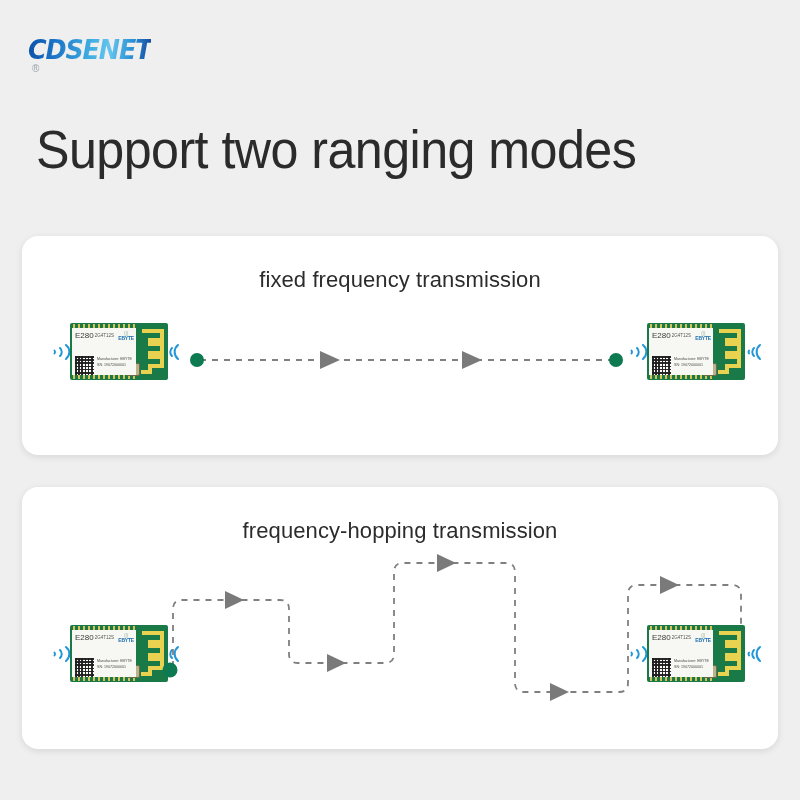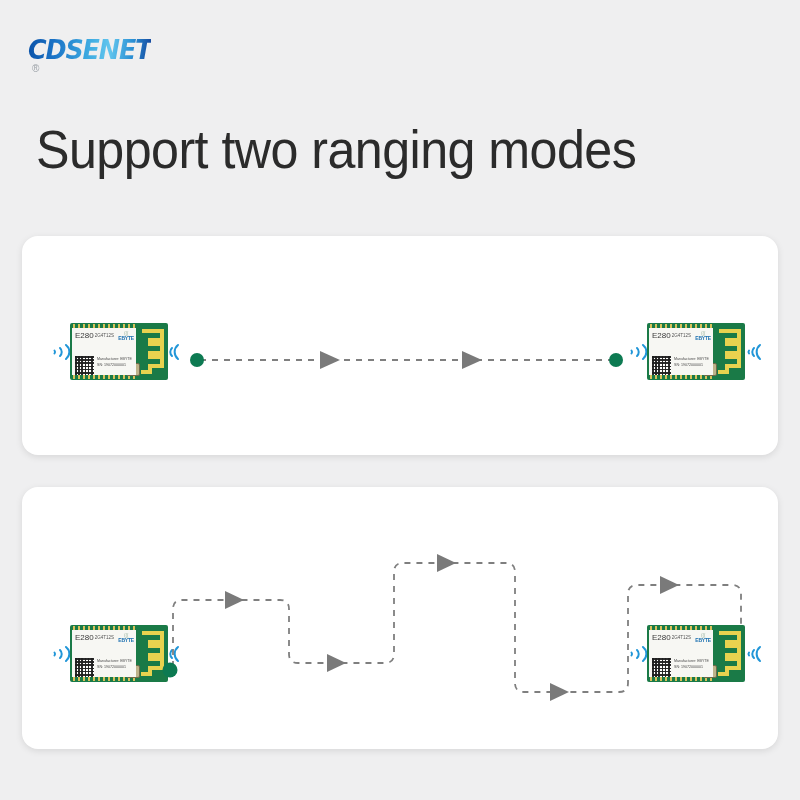--- a/index.html
+++ b/index.html
@@ -220,20 +220,21 @@
 <body>
 
 <div class="brand">
   <span class="brand-word">CDSENET</span>
   <span class="brand-reg">®</span>
 </div>
 
 <div class="headline">Support two ranging modes</div>
 
 <div class="card" id="card-fixed">
+  <div class="card-title">fixed frequency transmission</div>
 
   <div class="card-stage">
 
     <div class="module-group" style="left:24px; top:87px;">
       <svg class="waves" width="24" height="36" viewBox="0 0 24 36">
         <g fill="none" stroke="#2196d8" stroke-width="2" stroke-linecap="round">
           <path d="M20 11 A 9 9 0 0 1 20 25"></path>
           <path d="M14 14 A 5.5 5.5 0 0 1 14 22"></path>
           <path d="M8.5 16.5 A 2.5 2.5 0 0 1 8.5 19.5"></path>
         </g>
@@ -312,20 +313,21 @@
           <path d="M9 14 A 5.5 5.5 0 0 0 9 22"></path>
           <path d="M15 11 A 9 9 0 0 0 15 25"></path>
         </g>
       </svg>
     </div>
 
   </div>
 </div>
 
 <div class="card" id="card-hopping">
+  <div class="card-title">frequency-hopping transmission</div>
 
   <div class="card-stage">
 
     <div class="module-group" style="left:24px; top:138px;">
       <svg class="waves" width="24" height="36" viewBox="0 0 24 36">
         <g fill="none" stroke="#2196d8" stroke-width="2" stroke-linecap="round">
           <path d="M20 11 A 9 9 0 0 1 20 25"></path>
           <path d="M14 14 A 5.5 5.5 0 0 1 14 22"></path>
           <path d="M8.5 16.5 A 2.5 2.5 0 0 1 8.5 19.5"></path>
         </g>

